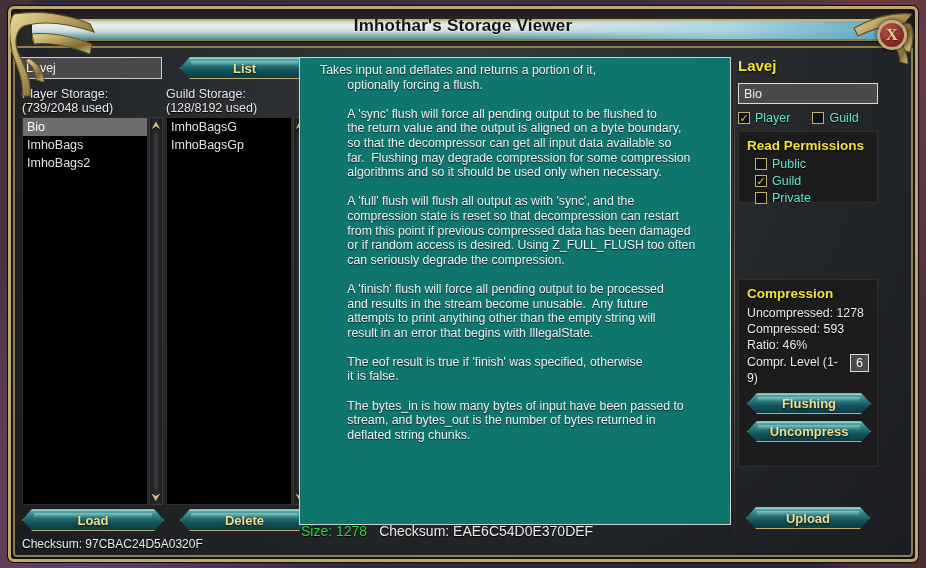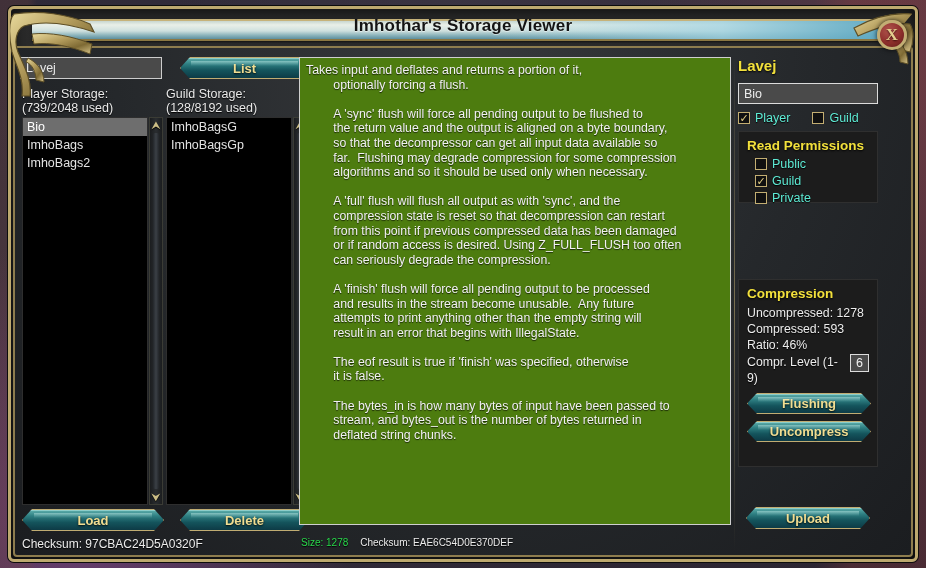--- a/index.html
+++ b/index.html
@@ -158,29 +158,29 @@
   .checksum{
     position:absolute; left:2px; bottom:0; font-size:12px; color:#ececec;
     text-shadow:0 1px 1px #000;
   }
   
   .center-col{
     position:absolute; left:284px; top:6px; right:180px; bottom:4px;
   }
   .textpane{
     position:absolute; left:0; top:0; right:0; bottom:26px;
-    background:#4d7c0f; border:1px solid #cfcfcf;
-    padding:5px 6px; overflow:hidden;
+    background:#0f766e; border:1px solid #cfcfcf;
+    padding:5px 20px; overflow:hidden;
     color:#f2f2f2; font-size:12.3px; line-height:14.6px;
     white-space:pre-wrap;
     text-shadow:0 1px 1px rgba(0,0,0,.7);
   }
   .status-row{
-    position:absolute; left:2px; bottom:3px; display:flex; gap:12px; align-items:flex-start;
-    font-size:10px; text-shadow:0 1px 1px #000;
+    position:absolute; left:2px; bottom:12px; display:flex; gap:12px; align-items:flex-start;
+    font-size:14px; text-shadow:0 1px 1px #000;
   }
   .size-txt{ color:#28d64a; }
   .chk-txt{ color:#ececec; }
   
   .right-col{
     position:absolute; right:5px; top:6px; width:170px; bottom:4px;
   }
   .rc-title{
     position:absolute; left:2px; top:0; font-size:15px; font-weight:bold;
     color:#f2e03c; text-shadow:0 1px 2px #000;

